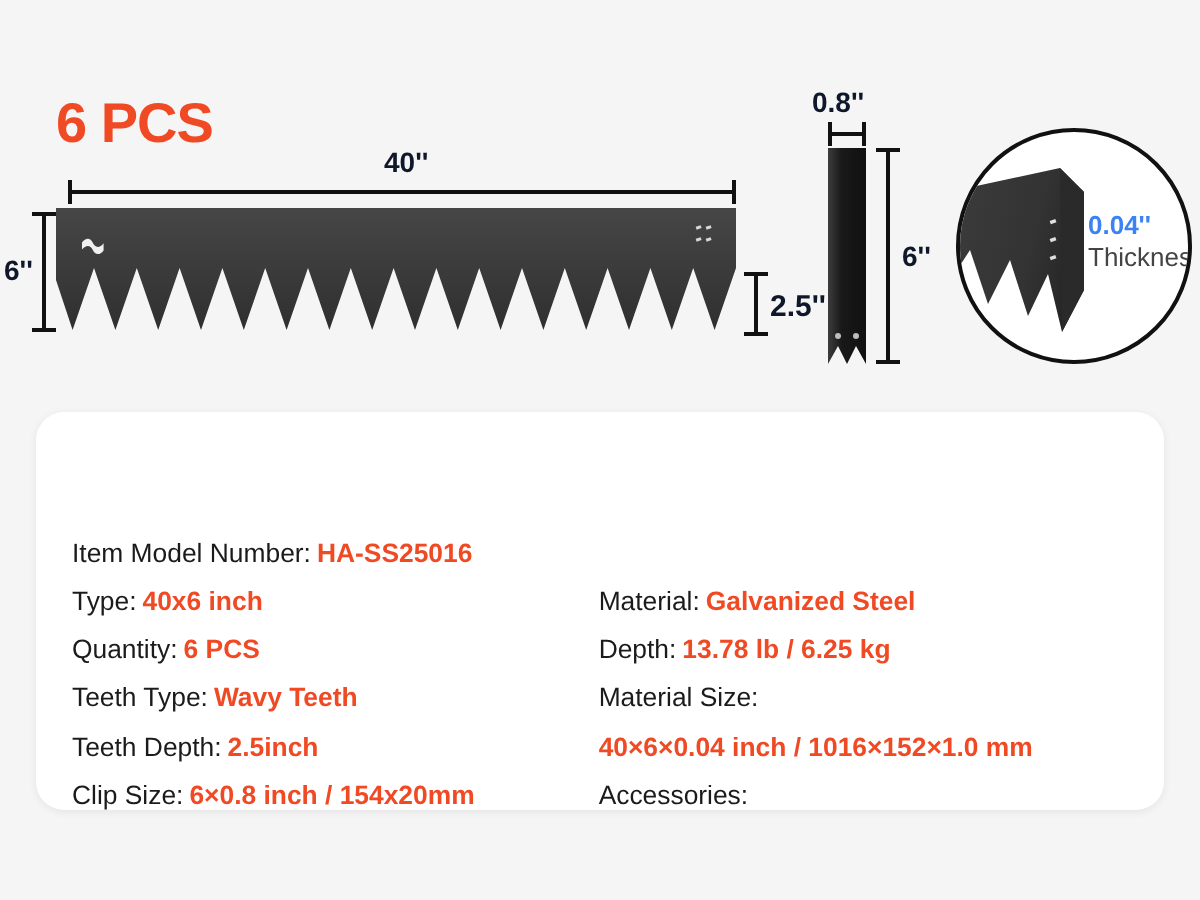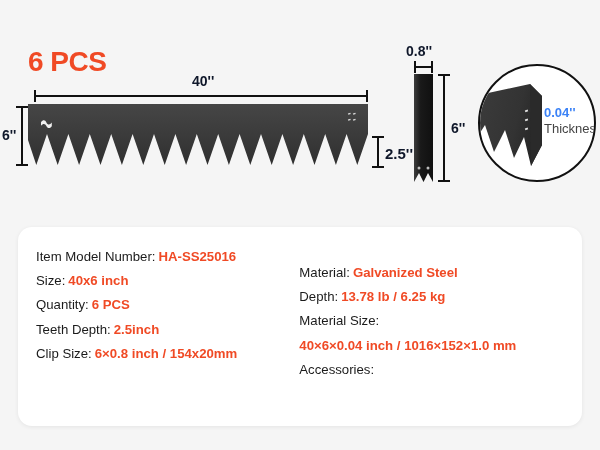--- a/index.html
+++ b/index.html
@@ -119,29 +119,30 @@
   .thickness-caption {
     font-size: 13px;
     color: #444444;
     line-height: 1.2;
     margin-top: 1px;
   }
 
   
   #spec-card {
     left: 18px;
-    top: 227px;
+    top: 206px;
     width: 564px;
     height: 199px;
     background: #ffffff;
     border-radius: 14px;
     box-shadow: 0 1px 4px rgba(0,0,0,0.07);
     box-sizing: border-box;
     padding: 22px 0 0 0;
     display: flex;
+    align-items: flex-end;
   }
   .spec-col {
     display: flex;
     flex-direction: column;
     gap: 9px;
   }
   .spec-col.left  { width: 272px; padding-left: 18px; }
   .spec-col.right { width: 292px; padding-left: 0px; margin-top: 16px; }
 
   .spec-row {
@@ -266,27 +267,30 @@
 
 <div class="abs" id="spec-card">
 
   <div class="spec-col left">
 
     <div class="spec-row">
       <span class="spec-key">Item Model Number:</span><span class="spec-val">HA-SS25016</span>
     </div>
 
     <div class="spec-row">
-      <span class="spec-key">Size:</span><span class="spec-val">40x6 inch</span>
+      <span class="spec-key">Type:</span><span class="spec-val">40x6 inch</span>
     </div>
 
     <div class="spec-row">
       <span class="spec-key">Quantity:</span><span class="spec-val">6 PCS</span>
     </div>
 
+    <div class="spec-row">
+      <span class="spec-key">Teeth Type:</span><span class="spec-val">Wavy Teeth</span>
+    </div>
 
     <div class="spec-row">
       <span class="spec-key">Teeth Depth:</span><span class="spec-val">2.5inch</span>
     </div>
 
     <div class="spec-row">
       <span class="spec-key">Clip Size:</span><span class="spec-val">6×0.8 inch / 154x20mm</span>
     </div>
   </div>
 

